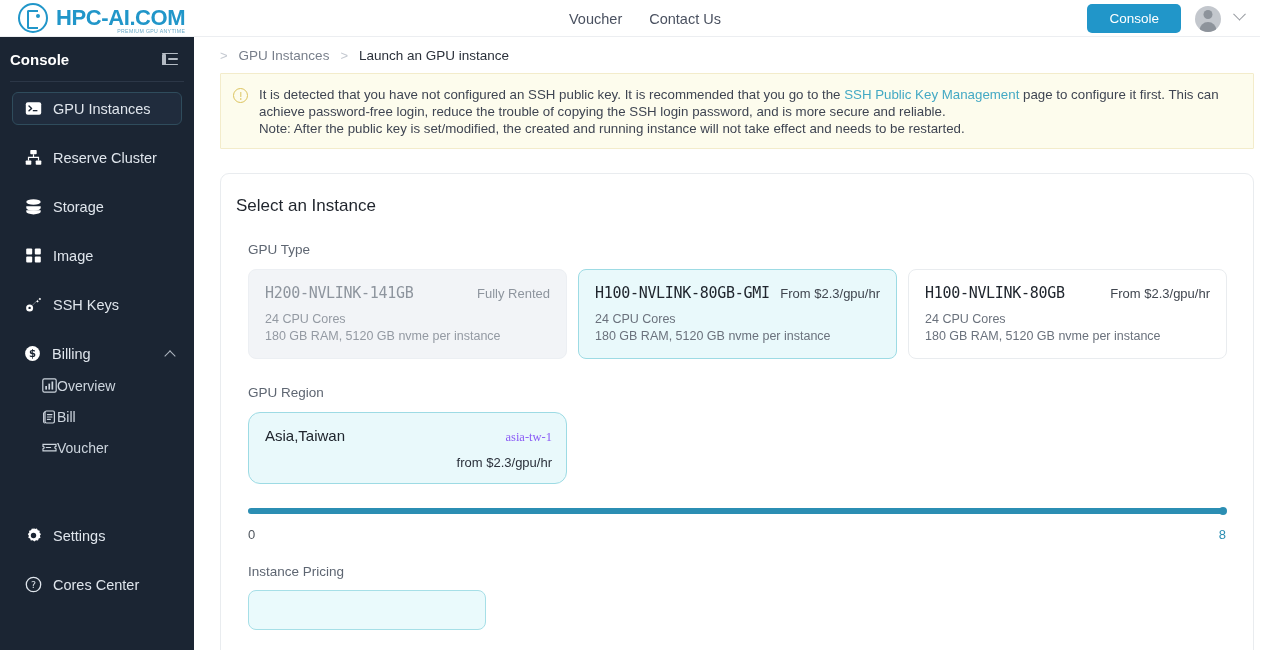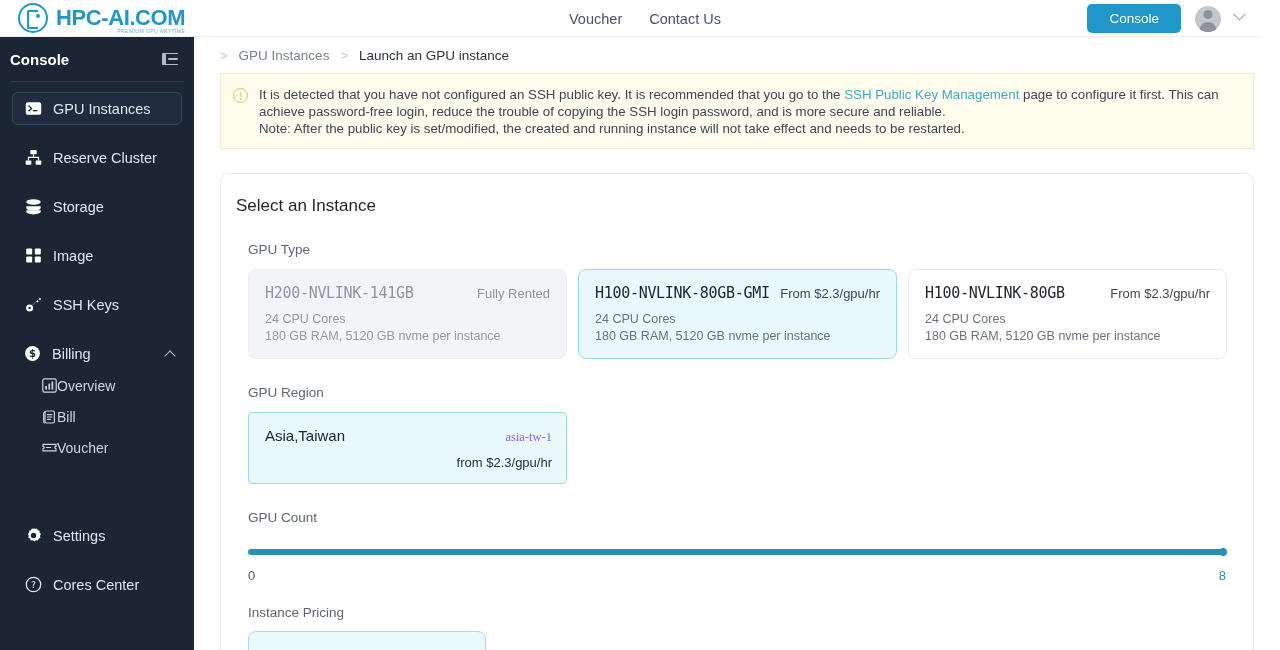--- a/index.html
+++ b/index.html
@@ -210,21 +210,21 @@
     font-family: "DejaVu Sans Mono", monospace; letter-spacing: -0.3px;
   }
   .gcard.disabled .gcard-name { color: #8e959e; }
   .gcard-price { font-size: 13px; color: #40464f; white-space: nowrap; }
   .gcard.disabled .gcard-price { color: #8e959e; }
   .gcard-spec { font-size: 12.5px; color: #6b727d; margin-top: 9px; line-height: 17px; }
   .gcard.disabled .gcard-spec { color: #949aa3; }
 
   .rcard {
     width: 319px; margin-left: 27px; margin-top: 12px;
-    background: #e9f9fb; border: 1.5px solid #9ddbe4; border-radius: 4px;
+    background: #e9f9fb; border: 1.5px solid #9ddbe4; border-radius: 12px;
     padding: 14px 14px 13px 16px; cursor: pointer;
   }
   .rcard-top { display: flex; align-items: baseline; justify-content: space-between; }
   .rcard-name { font-size: 15px; color: #20262e; }
   .rcard-code {
     font-size: 12.5px; color: #8b5cf6;
     font-family: Liberation Serif, serif;
   }
   .rcard-price { font-size: 13px; color: #2b313b; text-align: right; margin-top: 10px; }
 
@@ -486,21 +486,20 @@
     <div class="field-label">GPU Region</div>
 
     <div class="rcard">
       <div class="rcard-top">
         <span class="rcard-name">Asia,Taiwan</span>
         <span class="rcard-code">asia-tw-1</span>
       </div>
       <div class="rcard-price">from $2.3/gpu/hr</div>
     </div>
 
-    <div class="field-label">GPU Count</div>
 
     <div class="slider-wrap">
       <div class="slider-track">
         <div class="slider-fill"></div>
         <div class="slider-knob"></div>
       </div>
       <div class="slider-labels">
         <span class="sl-min">0</span>
         <span class="sl-max">8</span>
       </div>

